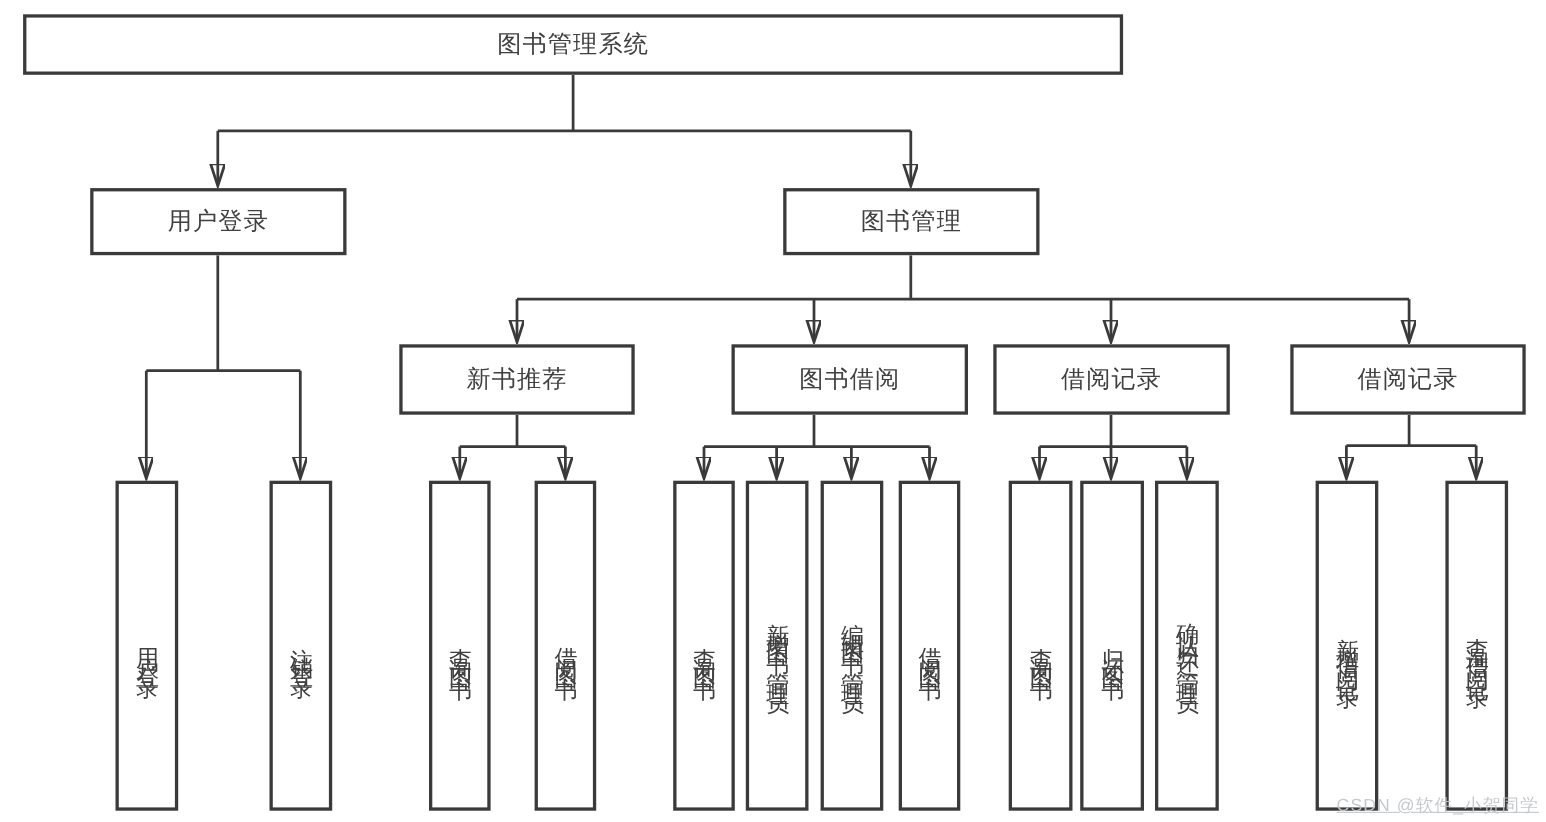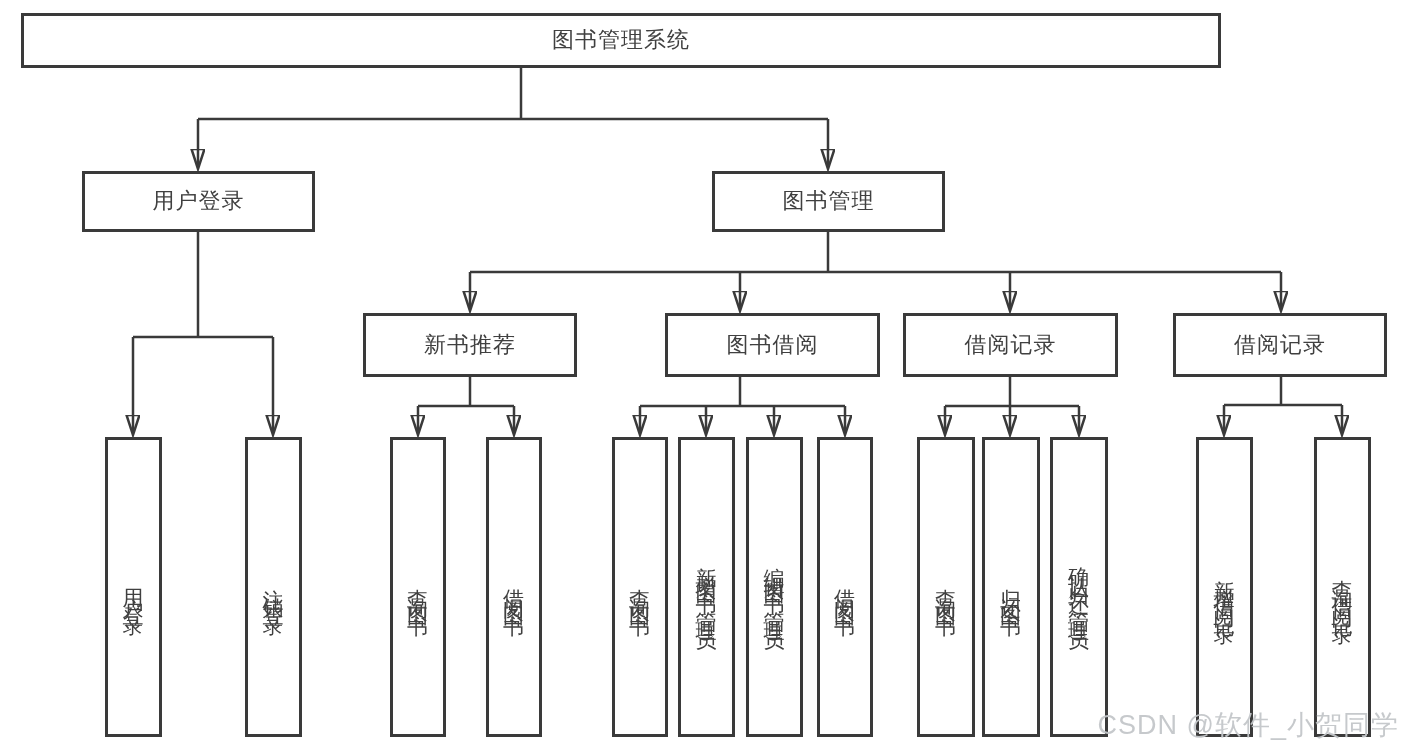--- a/index.html
+++ b/index.html
@@ -33,25 +33,26 @@
   }
   .leaf{
     writing-mode:vertical-rl;
     letter-spacing:9px;
     font-size:21px;
     padding-top:6px;
   }
   .watermark{
     position:absolute;
     right:6px;bottom:4px;
-    font-size:27px;
+    font-size:16px;
     letter-spacing:1px;
     color:var(--wm);
     opacity:0.95;
     white-space:nowrap;
+    text-decoration:underline;
   }
 </style>
 </head>
 <body>
 
 <div class="canvas">
 
   <svg class="connectors" viewBox="0 0 1405 747" xmlns="http://www.w3.org/2000/svg">
     <defs>
       <marker id="arrow" markerUnits="userSpaceOnUse" markerWidth="22" markerHeight="15" refX="18" refY="6.5" orient="auto">
@@ -93,21 +94,21 @@
     <path d="M945 406 V433" marker-end="url(#arrow)"></path>
     <path d="M1010 406 V433" marker-end="url(#arrow)"></path>
     <path d="M1079 406 V433" marker-end="url(#arrow)"></path>
 
     <path d="M1281 377 V405"></path>
     <path d="M1224 405 H1342"></path>
     <path d="M1224 405 V433" marker-end="url(#arrow)"></path>
     <path d="M1342 405 V433" marker-end="url(#arrow)"></path>
   </svg>
 
-  <div class="node" style="left:21px;top:13px;width:1200px;height:55px;">图书管理系统</div>
+  <div class="node" style="left:21px;top:13px;width:1000px;height:55px;">图书管理系统</div>
 
   <div class="node" style="left:82px;top:171px;width:233px;height:61px;">用户登录</div>
   <div class="node" style="left:363px;top:313px;width:214px;height:64px;">新书推荐</div>
 
   <div class="node" style="left:712px;top:171px;width:233px;height:61px;">图书管理</div>
   <div class="node" style="left:633px;top:313px;width:215px;height:64px;margin-left:32px;">图书借阅</div>
   <div class="node" style="left:903px;top:313px;width:215px;height:64px;">借阅记录</div>
   <div class="node" style="left:1173px;top:313px;width:214px;height:64px;">借阅记录</div>
 
   <div class="node leaf" style="left:105px;top:437px;width:57px;height:300px;">用户登录</div>

